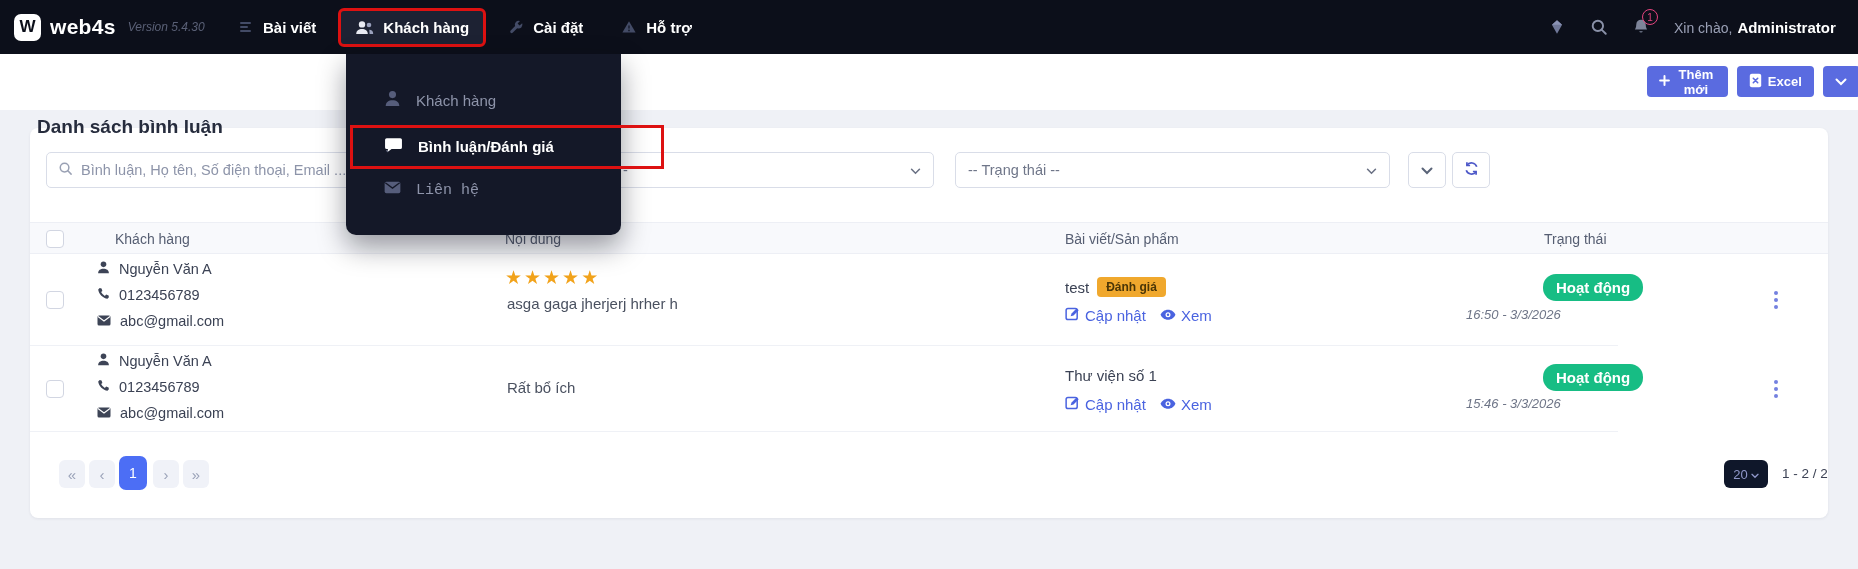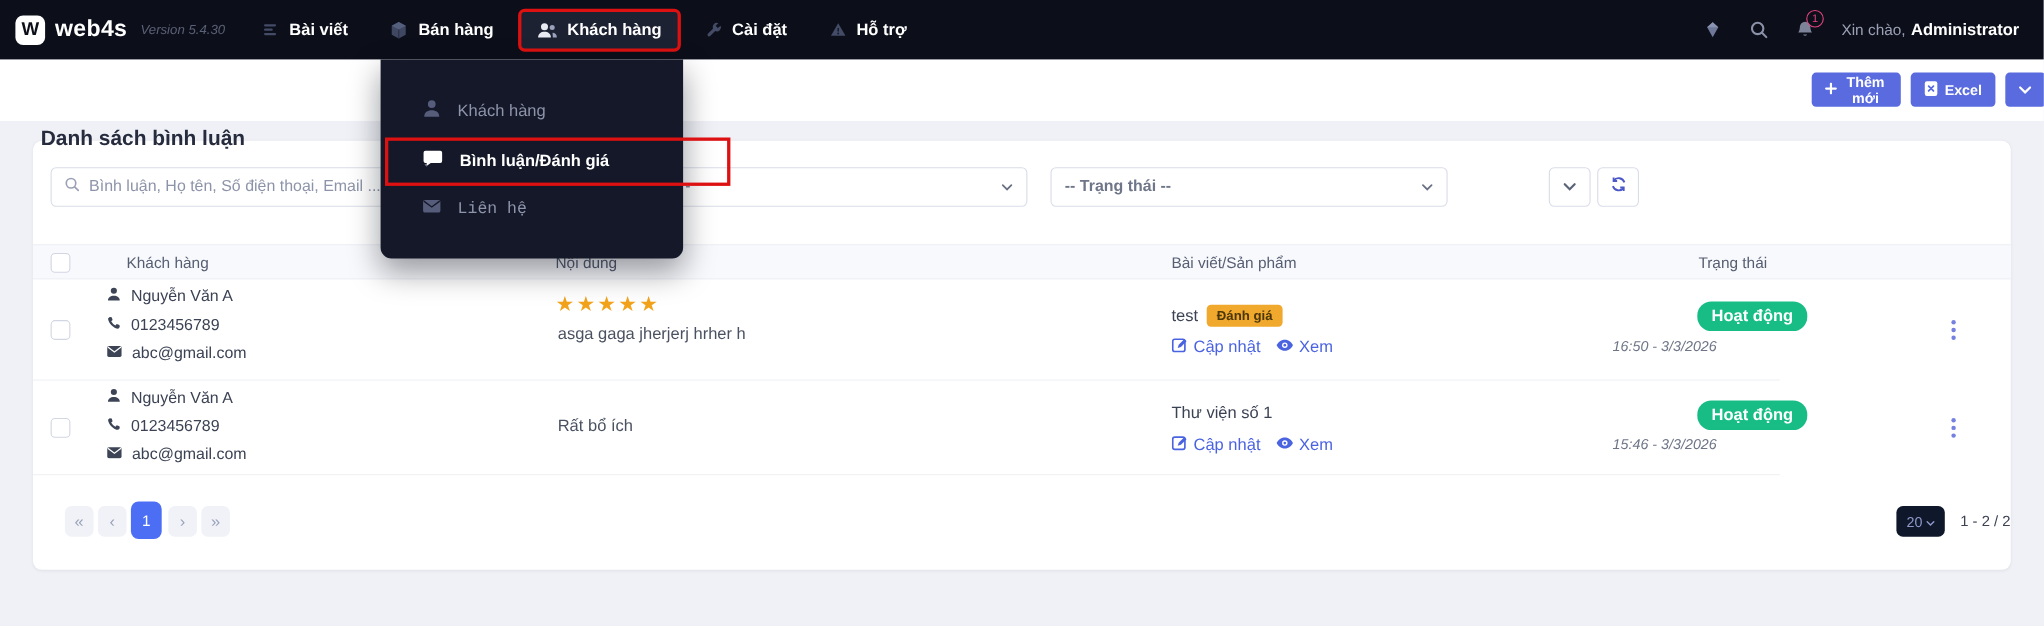--- a/index.html
+++ b/index.html
@@ -33,21 +33,21 @@
   
   .content { position:absolute; left:0; top:110px; width:1858px; height:459px; background:#eff1f6; }
   .card { position:absolute; left:30px; top:18px; width:1798px; height:390px; background:#ffffff; border-radius:8px; box-shadow:0 1px 3px rgba(25,30,60,.07); }
 
   .finput { position:absolute; top:24px; height:36px; border:1px solid #d9dde8; border-radius:5px; background:#fff; display:flex; align-items:center; }
   .search-box { left:16px; width:554px; padding:0 11px; gap:8px; }
   .search-box input { border:none; outline:none; flex:1; font-size:14.5px; color:#3b4254; font-family:inherit; background:transparent; }
   .search-box input::placeholder { color:#8d94a9; }
   .sel { justify-content:space-between; padding:0 12px; font-size:14.5px; color:#6f7689; cursor:pointer; }
   .sel-covered { left:580px; width:324px; }
-  .sel-status { left:925px; width:361px;font-weight:bold; }
+  .sel-status { left:925px; width:435px; }
   .mini-btn { position:absolute; top:24px; width:38px; height:36px; border:1px solid #d9dde8; border-radius:5px; background:#fff; display:flex; align-items:center; justify-content:center; cursor:pointer; }
   .mini-caret { left:1378px; }
   .mini-refresh { left:1422px; }
 
   
   .thead { position:absolute; left:0; top:94px; width:1798px; height:32px; background:#f8f9fc; border-top:1px solid #edeff5; border-bottom:1px solid #edeff5; font-size:14px; color:#565e72; font-weight:500; }
   .thead .hcell { position:absolute; top:0; line-height:32px; white-space:nowrap; }
   .checkbox { width:18px; height:18px; border:1.5px solid #d2d6e2; border-radius:4px; background:#fff; cursor:pointer; }
   .thead .checkbox { position:absolute; left:16px; top:7px; }
 
@@ -99,30 +99,20 @@
     <nav class="topnav">
       <div class="nav-item">
         <span class="tb-ico">
           <svg width="16" height="16" viewBox="0 0 16 16">
               <rect x="2" y="3" width="11" height="2" rx="1" fill="#434b66"></rect>
               <rect x="2" y="7" width="8" height="2" rx="1" fill="#434b66"></rect>
               <rect x="2" y="11" width="11" height="2" rx="1" fill="#434b66"></rect>
             </svg>
         </span>
         <span>Bài viết</span>
-      </div>
-      <div class="nav-item">
-        <span class="tb-ico">
-          <svg width="17" height="17" viewBox="0 0 16 16">
-              <path d="M8 1l6 3.2v7.6L8 15l-6-3.2V4.2z" fill="#3f4761"></path>
-              <path d="M8 1l6 3.2L8 7.4 2 4.2z" fill="#545e7d"></path>
-              <path d="M8 7.4V15" stroke="#2a3048" stroke-width="1"></path>
-            </svg>
-        </span>
-        <span>Bán hàng</span>
       </div>
       <div class="nav-item active">
         <span class="tb-ico">
           <svg width="19" height="15" viewBox="0 0 19 15">
               <circle cx="7" cy="4.4" r="3.2" fill="#e8eaf2"></circle>
               <path d="M1.2 14c0-3.4 2.6-5.1 5.8-5.1s5.8 1.7 5.8 5.1z" fill="#e8eaf2"></path>
               <circle cx="14" cy="5" r="2.3" fill="#9aa1bd"></circle>
               <path d="M14.6 14h3.6c0-2.8-1.6-4.2-3.9-4.2z" fill="#9aa1bd"></path>
             </svg>
         </span>

